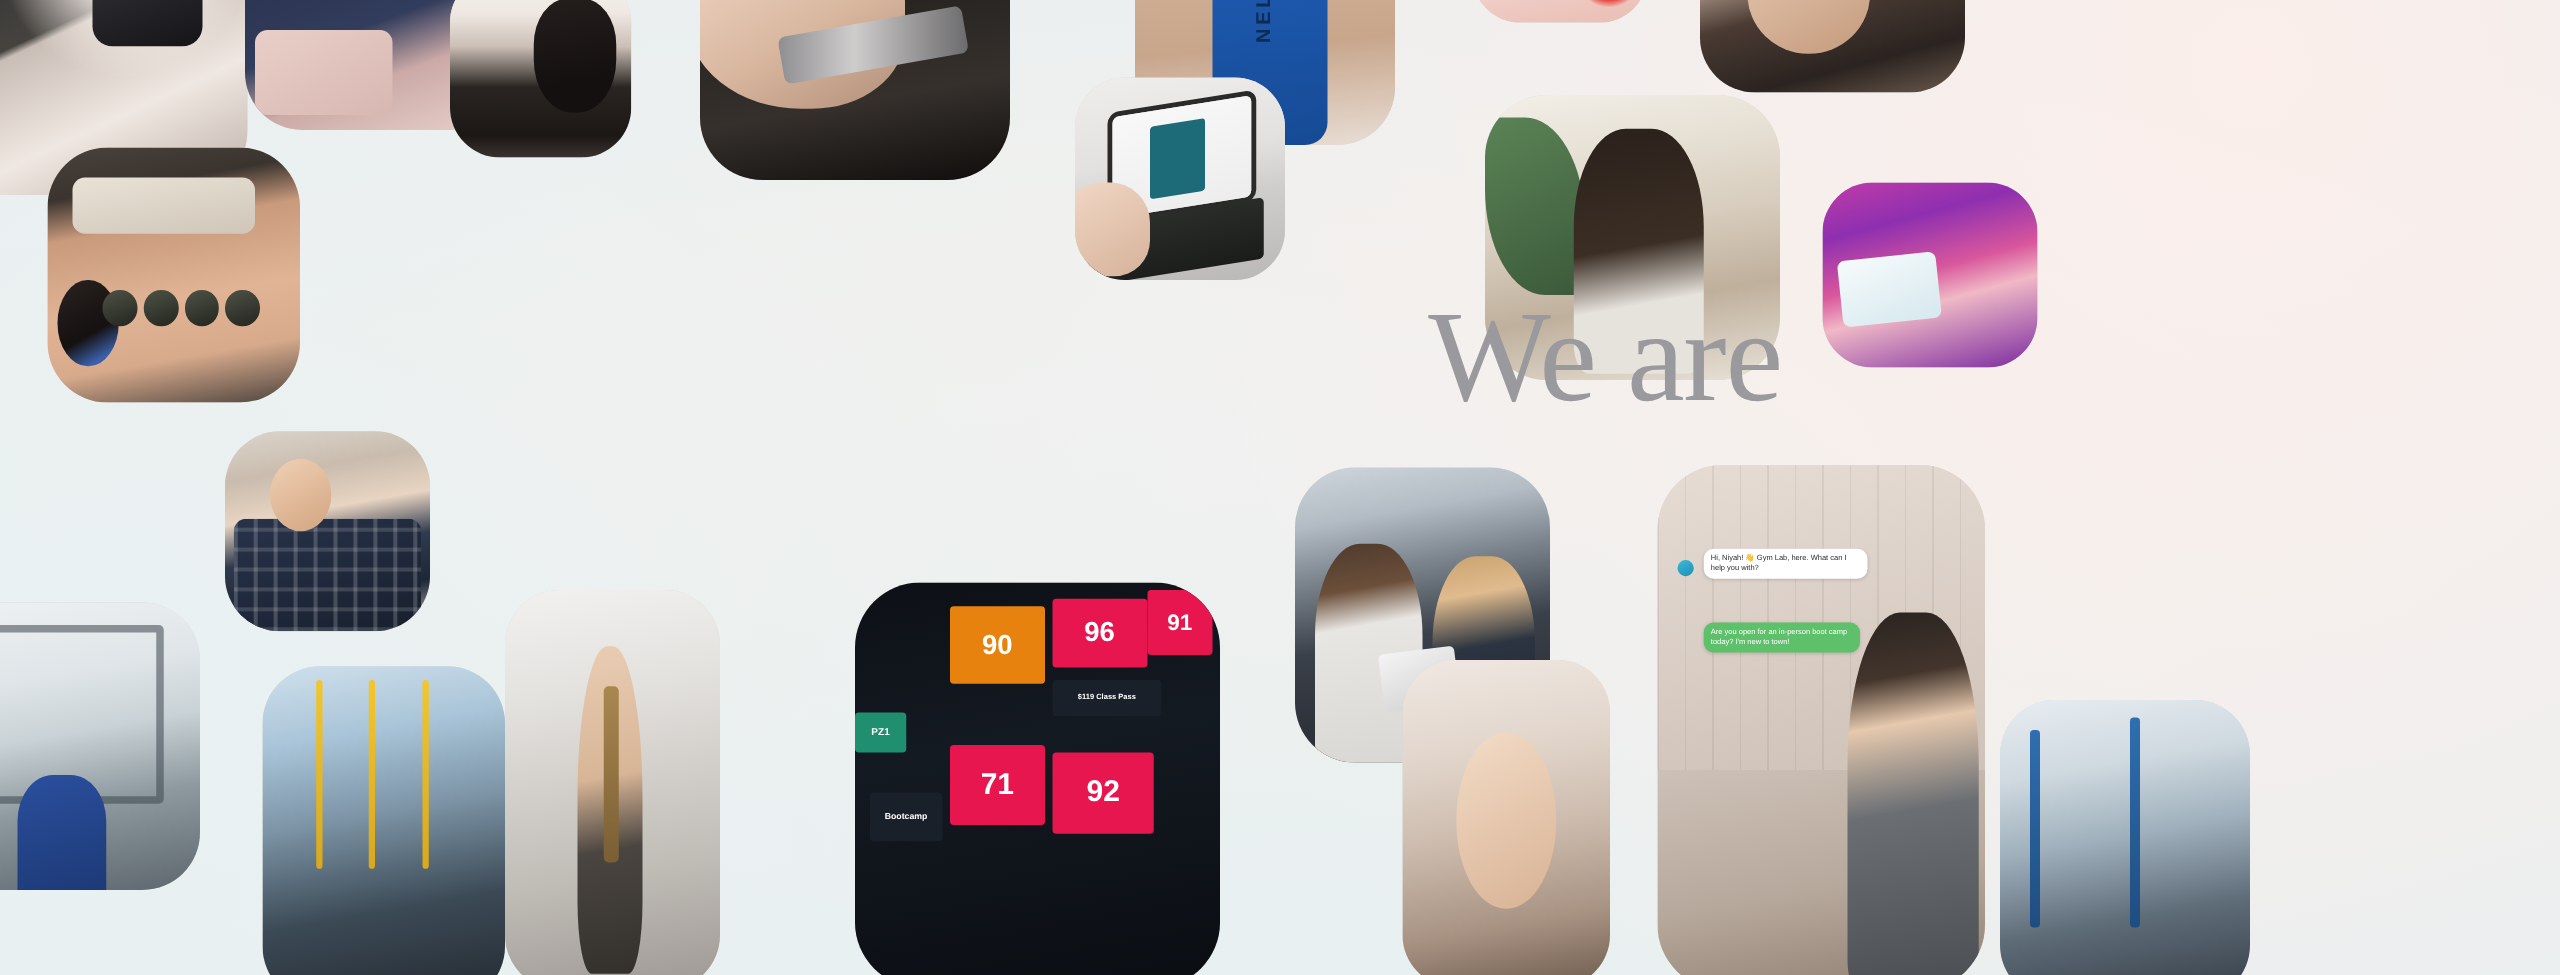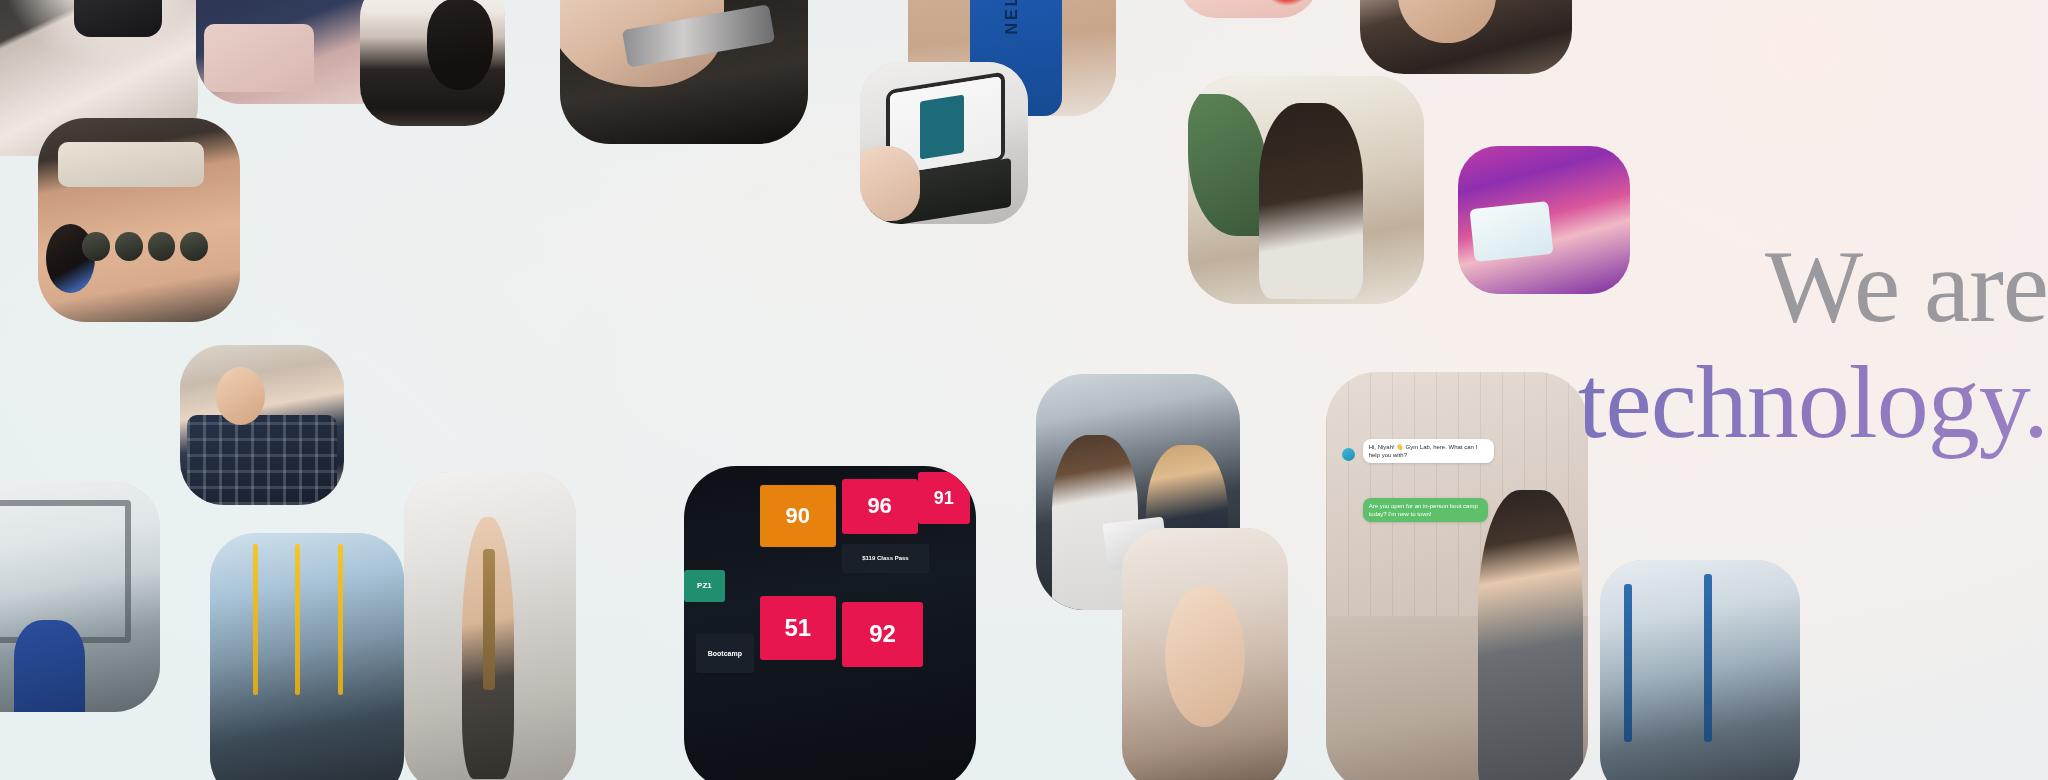--- a/index.html
+++ b/index.html
@@ -385,21 +385,21 @@
     background:linear-gradient(180deg,#2f6fb0,#1f4d80);
     border-radius:3px;
   }
 
   
   .headline{
     position:absolute;
     left:0; right:0;
     top:228px;
     z-index:3;
-    text-align:right;
+    text-align:center;
     padding-left:520px;
     font-family:"Liberation Serif", serif;
     font-weight:400;
     font-size:104px;
     line-height:1.12;
     letter-spacing:-1px;
   }
   .headline .line{ display:block; white-space:nowrap; }
 
   .line-1{
@@ -525,21 +525,21 @@
         <div class="body"></div>
         <div class="braid"></div>
       </div>
     </div>
 
     <div class="tile" style="left:684px; top:466px; width:292px; height:324px; border-radius:52px;">
       <div class="ph art-scoreboard">
         <div class="panel p-orange" style="left:26%; top:6%;  width:26%; height:19%; font-size:22px;">90</div>
         <div class="panel p-pink" style="left:54%; top:4%;  width:26%; height:17%; font-size:22px;">96</div>
         <div class="panel p-pink" style="left:80%; top:2%;  width:18%; height:16%; font-size:18px;">91</div>
-        <div class="panel p-pink" style="left:26%; top:40%; width:26%; height:20%; font-size:24px;">51</div>
+        <div class="panel p-pink" style="left:26%; top:40%; width:26%; height:20%; font-size:24px;">71</div>
         <div class="panel p-pink" style="left:54%; top:42%; width:28%; height:20%; font-size:24px;">92</div>
         <div class="panel p-teal" style="left:0%;  top:32%; width:14%; height:10%; font-size:8px;">PZ1</div>
         <div class="panel p-dark" style="left:4%;  top:52%; width:20%; height:12%; font-size:7px;">Bootcamp</div>
         <div class="panel p-dark" style="left:54%; top:24%; width:30%; height:9%; font-size:6px;">$119  Class Pass</div>
       </div>
     </div>
 
     <div class="tile" style="left:1188px; top:76px; width:236px; height:228px; border-radius:50px;">
       <div class="ph art-plants-salon">
         <div class="leaf"></div>
@@ -581,16 +581,15 @@
       <div class="ph art-gym-class">
         <div class="bar" style="left:12%; top:10%; width:8px; height:66%;"></div>
         <div class="bar" style="left:52%; top:6%;  width:8px; height:70%;"></div>
       </div>
     </div>
 
   </div>
 
   <h1 class="headline">
     <span class="line line-1">We are</span>
-    <span class="line line-3">technology.</span>
   </h1>
 
 </div>
 
 </body></html>

